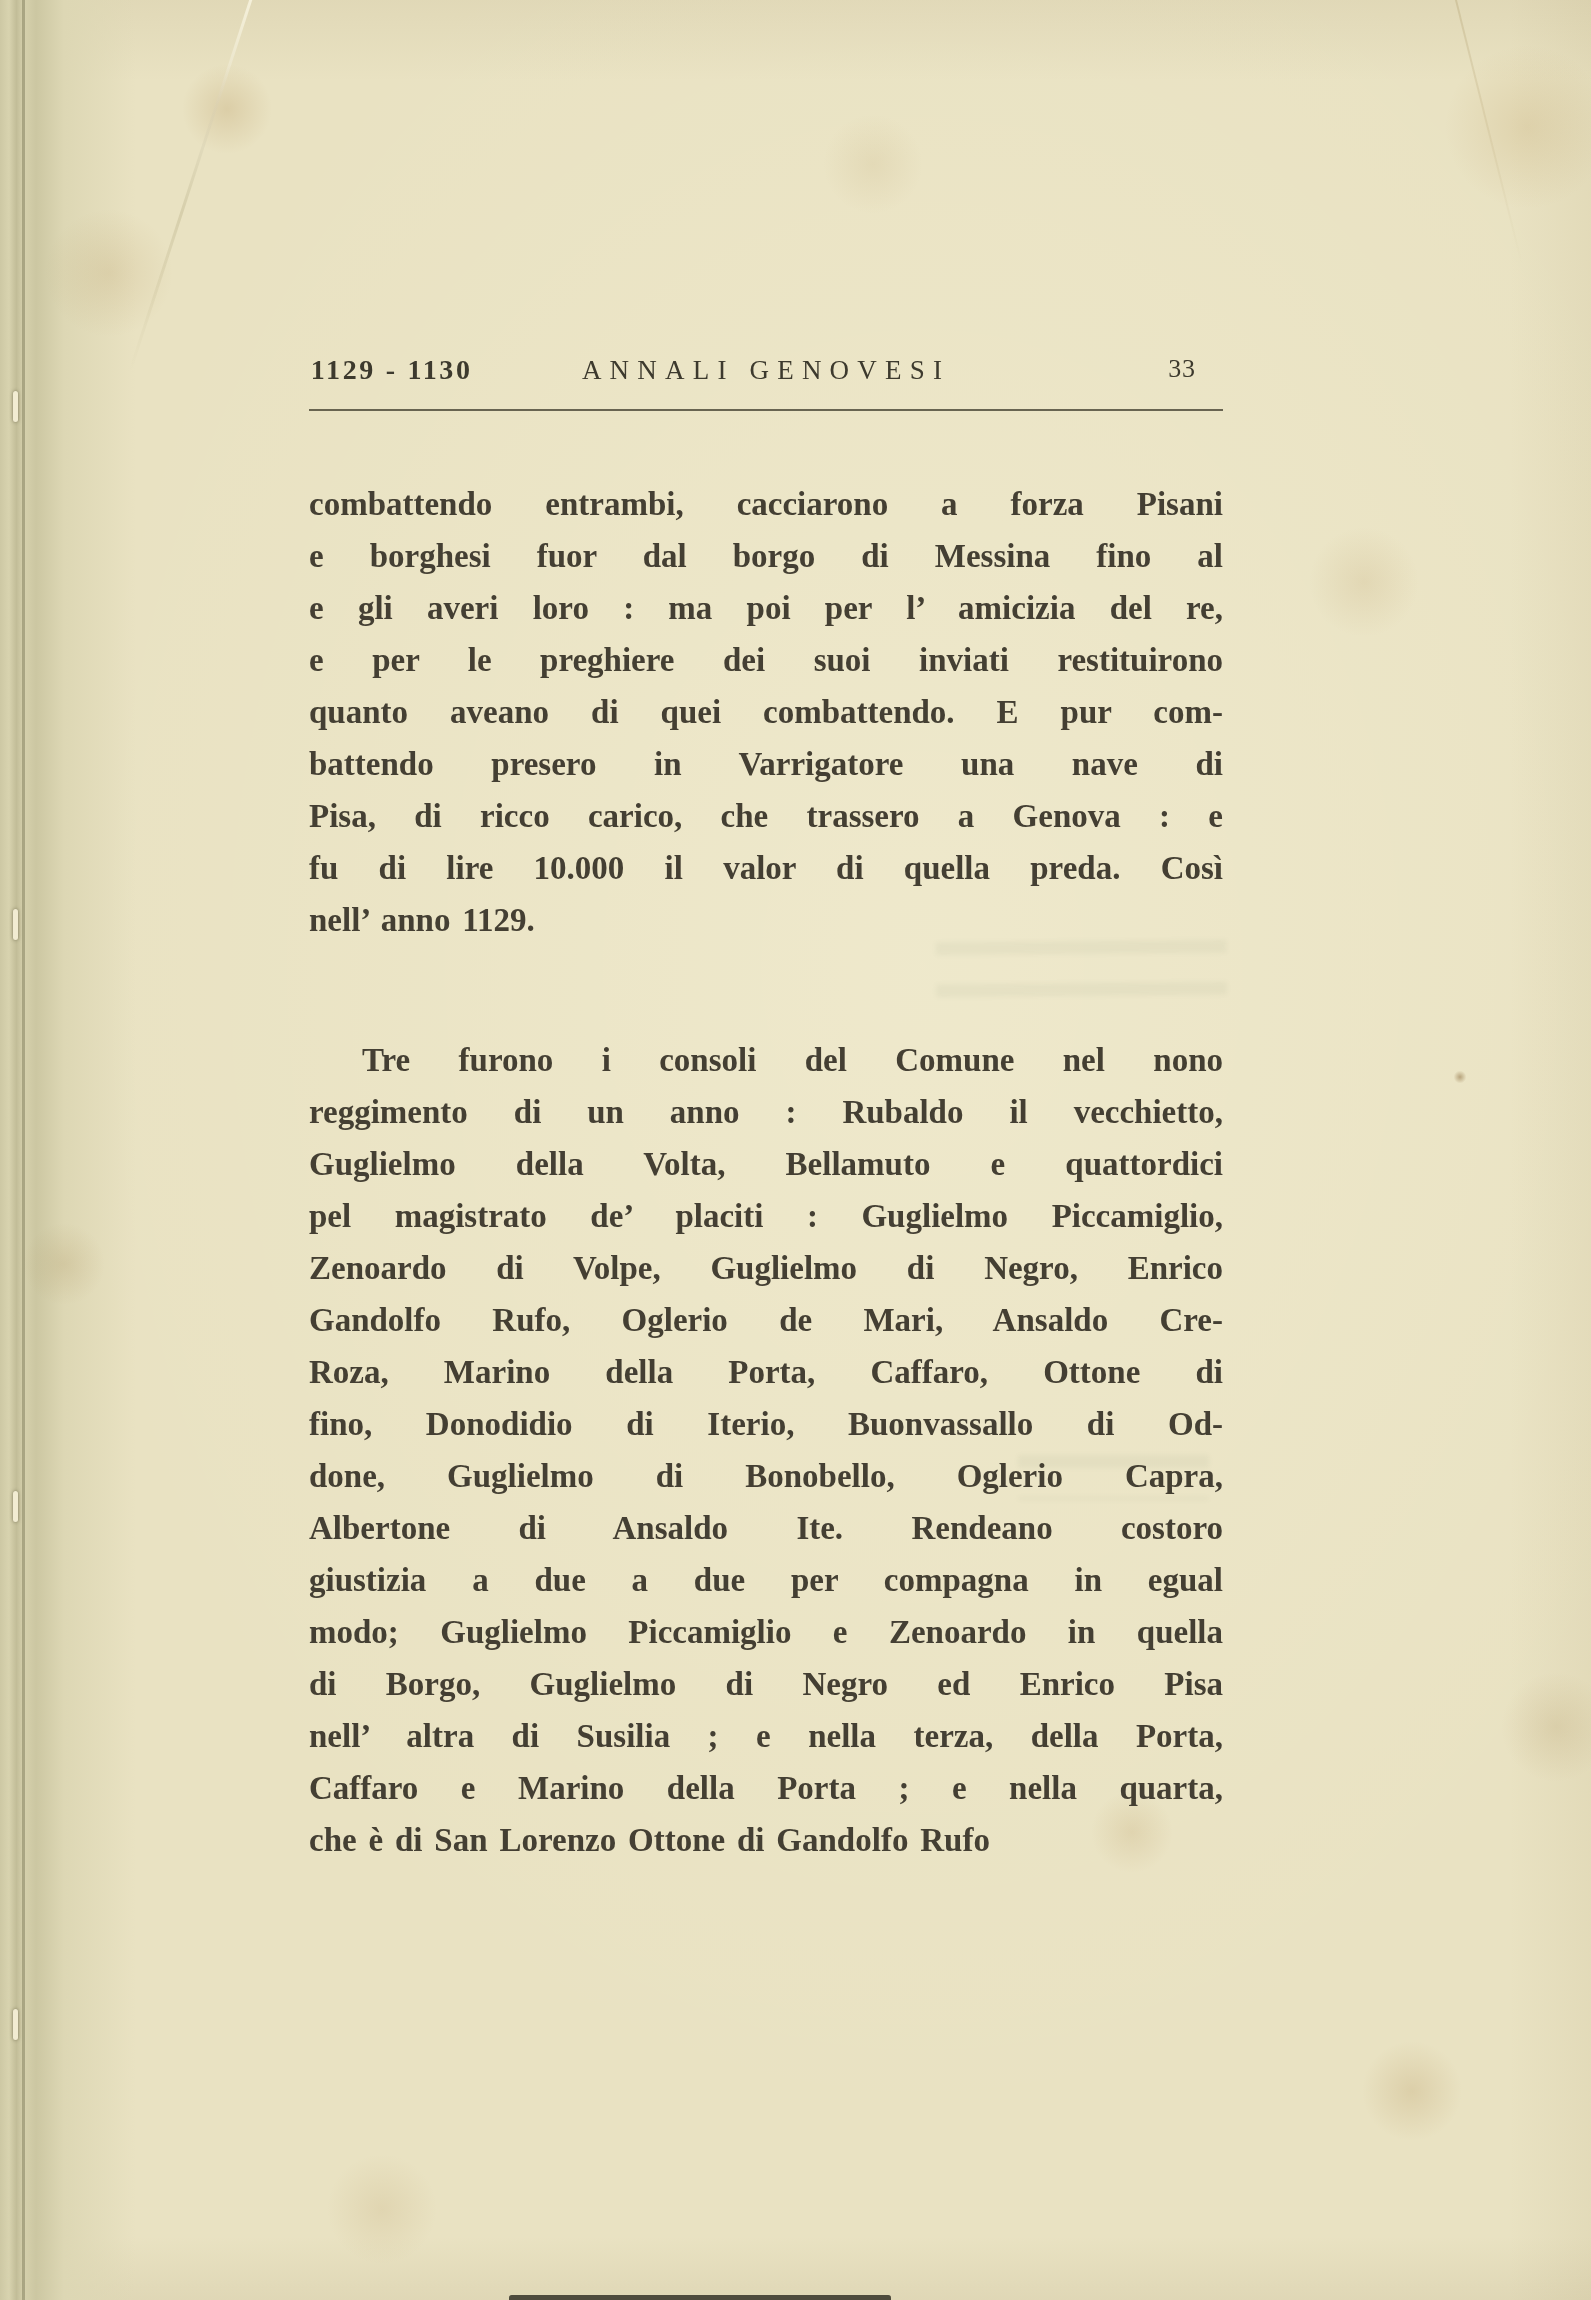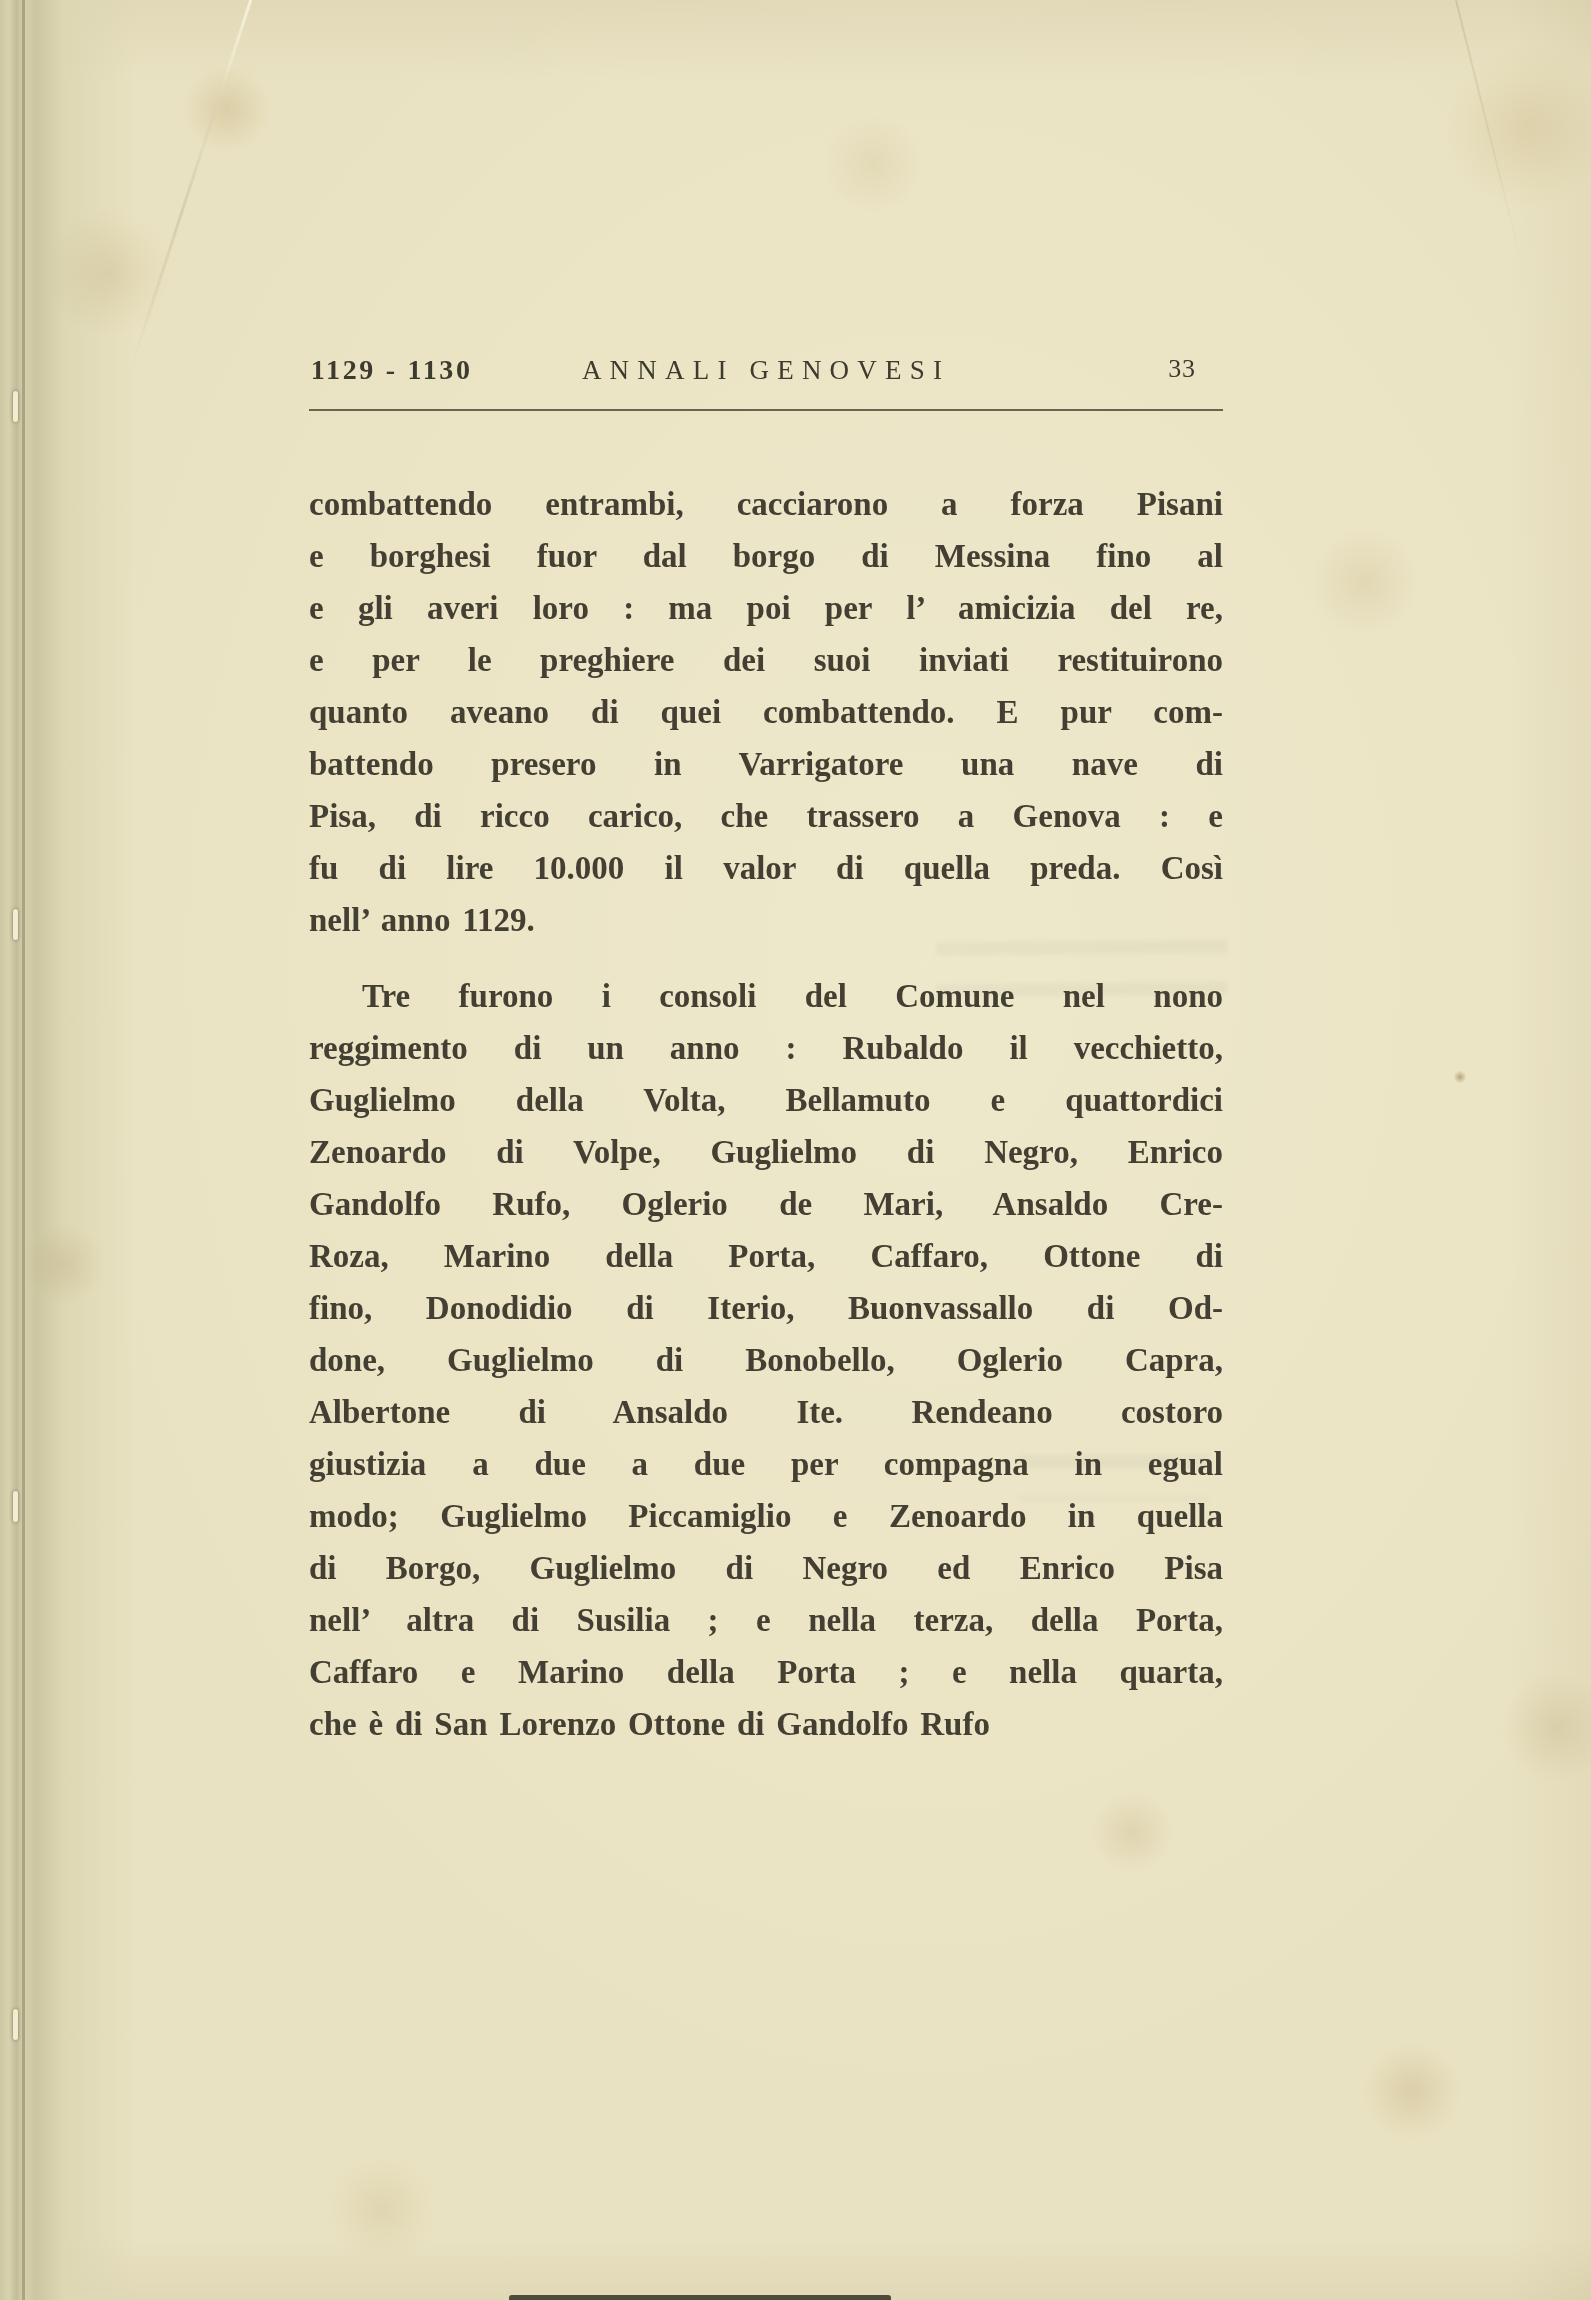--- a/index.html
+++ b/index.html
@@ -97,21 +97,21 @@
     position:absolute;right:27px;top:0;font-size:26px;letter-spacing:0.9px;
   }
   .head-rule{
     margin-top:12.7px;height:2.7px;background:#514d3c;opacity:0.85;border:none;
   }
   .body-text{
     margin-top:67px;
     font-size:33px;line-height:52px;word-spacing:3.6px;
     color:#443f33;
   }
-  .para + .para{margin-top:24px;}
+  .para + .para{margin-top:88px;}
   .line{
     text-align:justify;
     -moz-text-align-last:justify;
     text-align-last:justify;
     white-space:normal;
     font-weight:bold;
   }
   .line.last{
     text-align-last:left;
     -moz-text-align-last:left;
@@ -156,20 +156,21 @@
         <div class="line">battendo presero in Varrigatore una nave di</div>
         <div class="line">Pisa, di ricco carico, che trassero a Genova : e</div>
         <div class="line">fu di lire 10.000 il valor di quella preda. Così</div>
         <div class="line last">nell’ anno 1129.</div>
       </div>
 
       <div class="para">
         <div class="line indent">Tre furono i consoli del Comune nel nono</div>
         <div class="line">reggimento di un anno : Rubaldo il vecchietto,</div>
         <div class="line">Guglielmo della Volta, Bellamuto e quattordici</div>
+        <div class="line">pel magistrato de’ placiti : Guglielmo Piccamiglio,</div>
         <div class="line">Zenoardo di Volpe, Guglielmo di Negro, Enrico</div>
         <div class="line">Gandolfo Rufo, Oglerio de Mari, Ansaldo Cre-</div>
         <div class="line">Roza, Marino della Porta, Caffaro, Ottone di</div>
         <div class="line">fino, Donodidio di Iterio, Buonvassallo di Od-</div>
         <div class="line">done, Guglielmo di Bonobello, Oglerio Capra,</div>
         <div class="line">Albertone di Ansaldo Ite. Rendeano costoro</div>
         <div class="line">giustizia a due a due per compagna in egual</div>
         <div class="line">modo; Guglielmo Piccamiglio e Zenoardo in quella</div>
         <div class="line">di Borgo, Guglielmo di Negro ed Enrico Pisa</div>
         <div class="line">nell’ altra di Susilia ; e nella terza, della Porta,</div>

